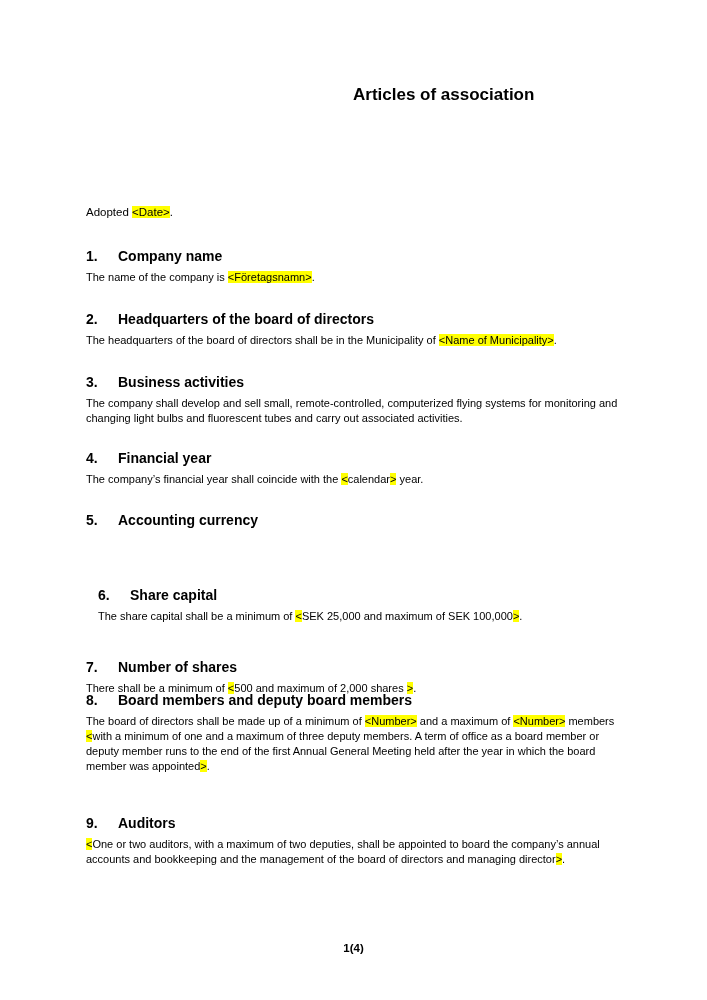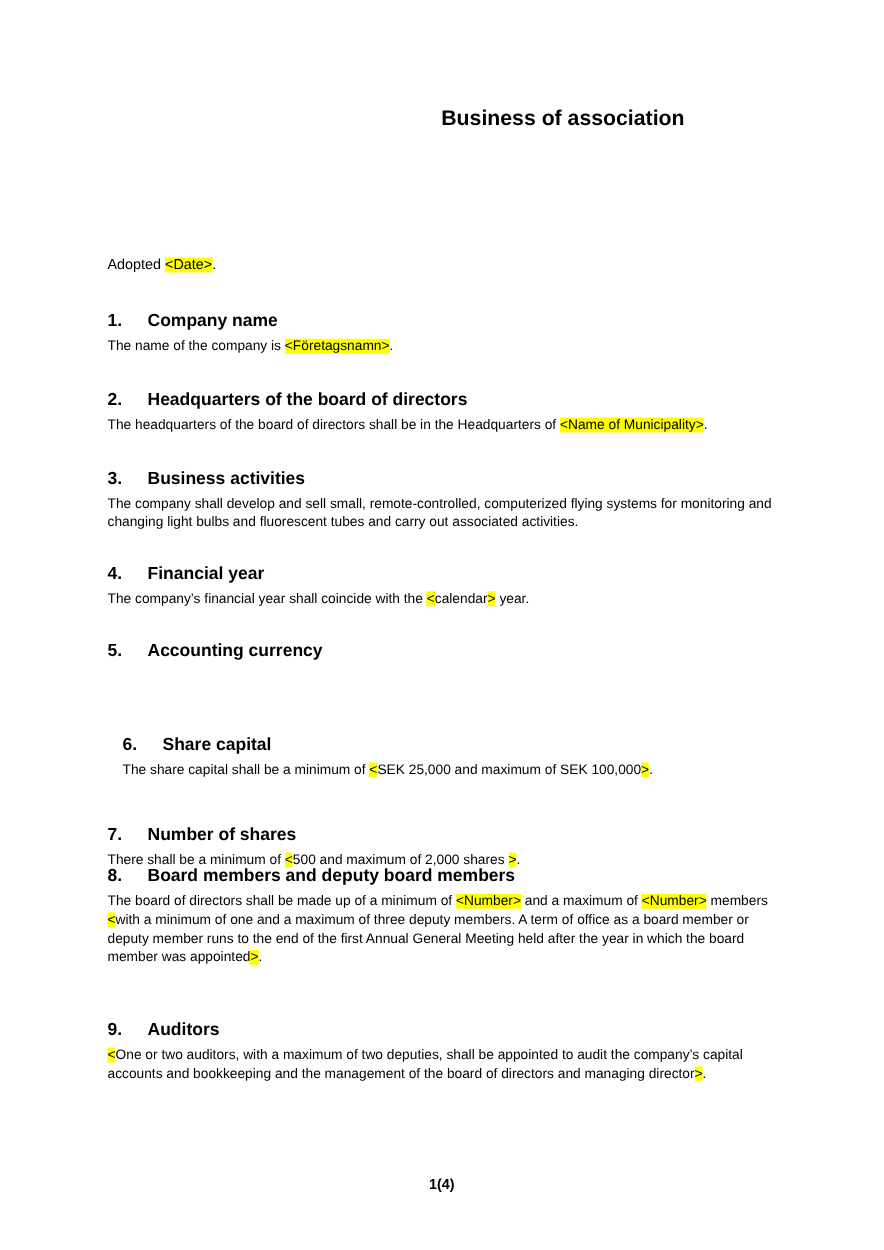--- a/index.html
+++ b/index.html
@@ -60,30 +60,30 @@
     text-align: center;
     font-size: 11.5px;
     line-height: 15px;
     font-weight: bold;
   }
 </style>
 </head>
 <body>
 
 <div class="page">
-  <h1 class="title">Business of association</h1>
+  <h1 class="title">Articles of association</h1>
   <p class="adopted" id="adopted-line"><span>Adopted </span><span class="hl">&lt;Date&gt;</span><span>.</span></p>
   <div id="sections">
       <div class="section" style="top: 248px;">
         <div class="sec-heading"><span class="sec-num">1.</span><span>Company name</span></div>
         <div class="sec-body"><span>The name of the company is </span><span class="hl">&lt;Företagsnamn&gt;</span><span>.</span></div>
       </div>
       <div class="section" style="top: 311px;">
         <div class="sec-heading"><span class="sec-num">2.</span><span>Headquarters of the board of directors</span></div>
-        <div class="sec-body"><span>The headquarters of the board of directors shall be in the Headquarters of </span><span class="hl">&lt;Name of Municipality&gt;</span><span>.</span></div>
+        <div class="sec-body"><span>The headquarters of the board of directors shall be in the Municipality of </span><span class="hl">&lt;Name of Municipality&gt;</span><span>.</span></div>
       </div>
       <div class="section" style="top: 374px;">
         <div class="sec-heading"><span class="sec-num">3.</span><span>Business activities</span></div>
         <div class="sec-body"><span>The company shall develop and sell small, remote-controlled, computerized flying systems for monitoring and changing light bulbs and fluorescent tubes and carry out associated activities.</span></div>
       </div>
       <div class="section" style="top: 450px;">
         <div class="sec-heading"><span class="sec-num">4.</span><span>Financial year</span></div>
         <div class="sec-body"><span>The company’s financial year shall coincide with the </span><span class="hl">&lt;</span><span>calendar</span><span class="hl">&gt;</span><span> year.</span></div>
       </div>
       <div class="section" style="top: 512px;">
@@ -96,17 +96,17 @@
       <div class="section" style="top: 659px;">
         <div class="sec-heading"><span class="sec-num">7.</span><span>Number of shares</span></div>
         <div class="sec-body"><span>There shall be a minimum of </span><span class="hl">&lt;</span><span>500 and maximum of 2,000 shares </span><span class="hl">&gt;</span><span>.</span></div>
       </div>
       <div class="section" style="top: 692px;">
         <div class="sec-heading"><span class="sec-num">8.</span><span>Board members and deputy board members</span></div>
         <div class="sec-body"><span>The board of directors shall be made up of a minimum of </span><span class="hl">&lt;Number&gt;</span><span> and a maximum of </span><span class="hl">&lt;Number&gt;</span><span> members </span><span class="hl">&lt;</span><span>with a minimum of one and a maximum of three deputy members. A term of office as a board member or deputy member runs to the end of the first Annual General Meeting held after the year in which the board member was appointed</span><span class="hl">&gt;</span><span>.</span></div>
       </div>
       <div class="section" style="top: 815px;">
         <div class="sec-heading"><span class="sec-num">9.</span><span>Auditors</span></div>
-        <div class="sec-body"><span class="hl">&lt;</span><span>One or two auditors, with a maximum of two deputies, shall be appointed to audit the company’s capital accounts and bookkeeping and the management of the board of directors and managing director</span><span class="hl">&gt;</span><span>.</span></div>
+        <div class="sec-body"><span class="hl">&lt;</span><span>One or two auditors, with a maximum of two deputies, shall be appointed to board the company’s annual accounts and bookkeeping and the management of the board of directors and managing director</span><span class="hl">&gt;</span><span>.</span></div>
       </div>
     </div>
   <div class="footer">1(4)</div>
 </div>
 
 </body></html>

